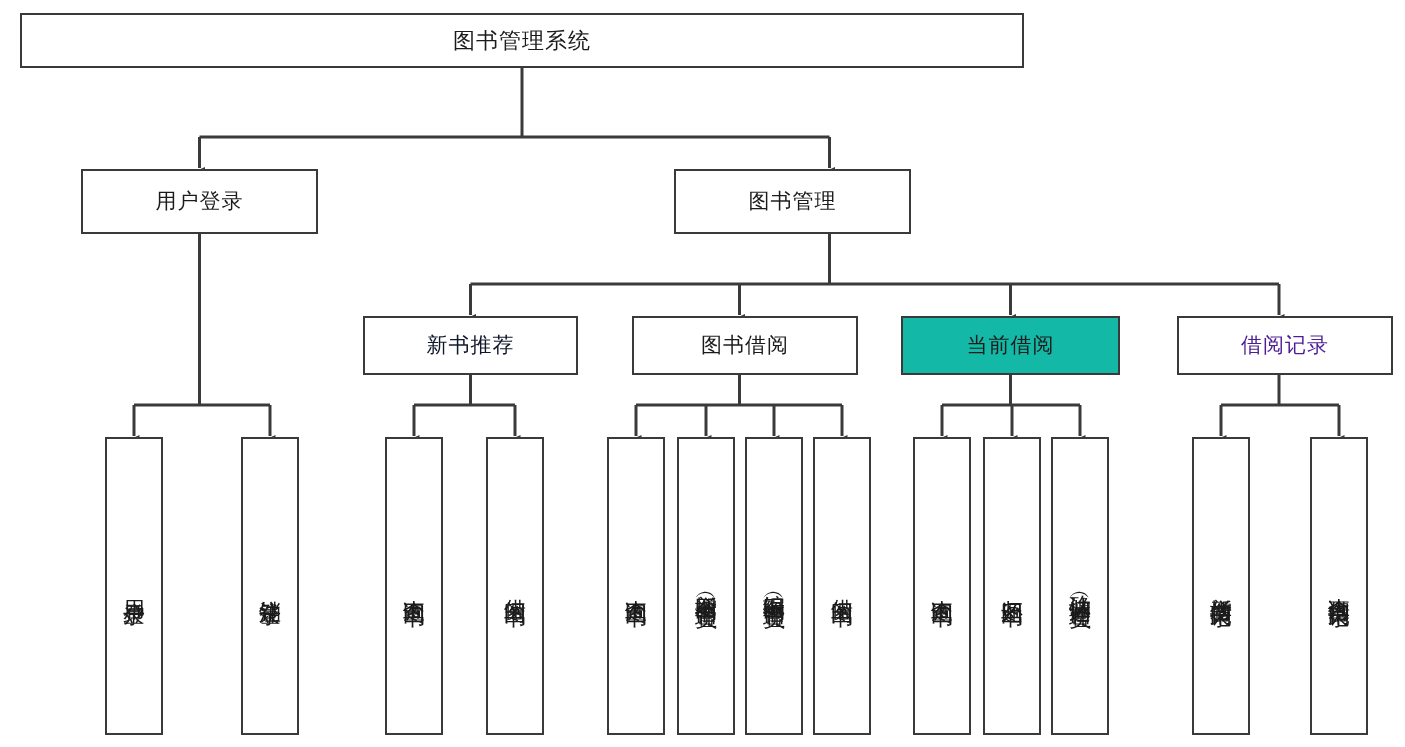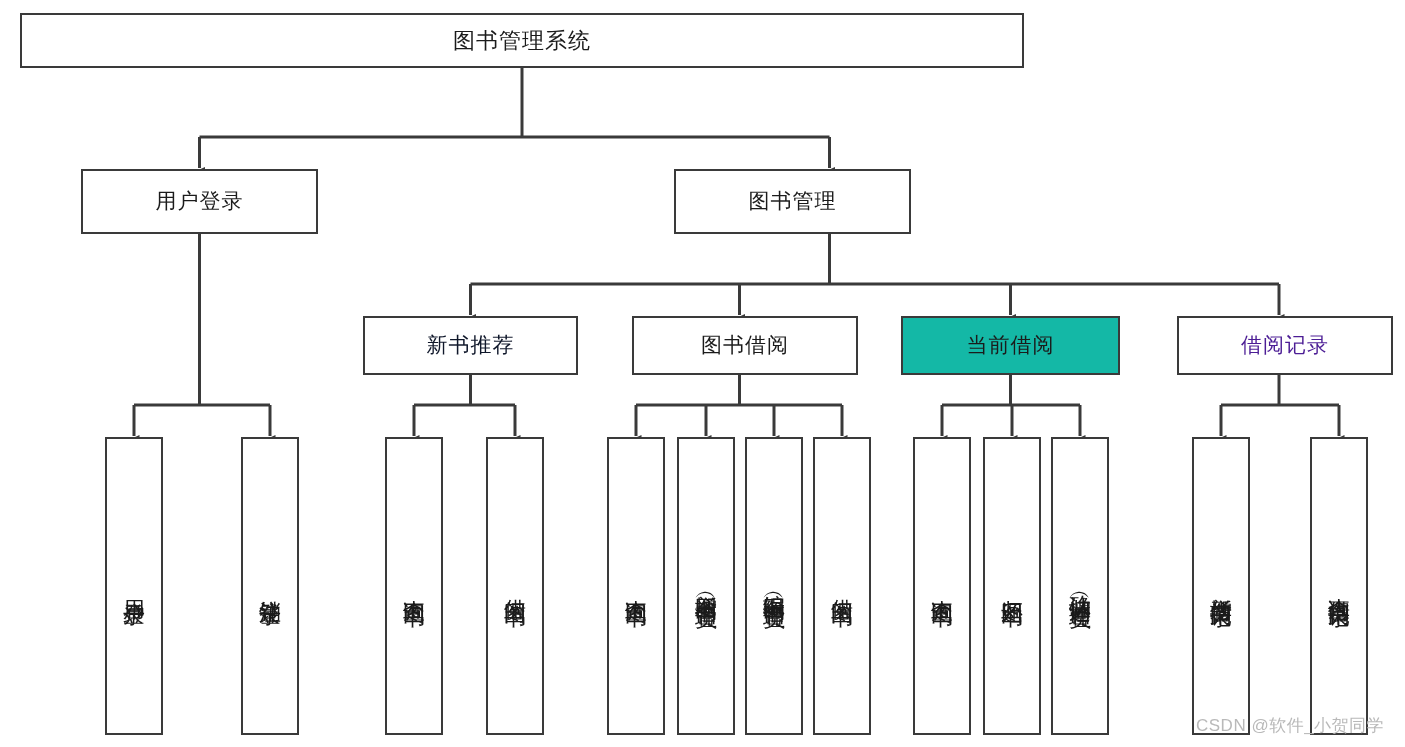--- a/index.html
+++ b/index.html
@@ -171,14 +171,13 @@
       <div class="node vert" style="left: 1051px; top: 437px; width: 58px; height: 298px; border-color: rgb(58, 58, 58); background: rgb(255, 255, 255); color: rgb(27, 27, 27);">
         <span class="label">确认归还（管理员）</span>
       </div>
       <div class="node vert" style="left: 1192px; top: 437px; width: 58px; height: 298px; border-color: rgb(58, 58, 58); background: rgb(255, 255, 255); color: rgb(27, 27, 27);">
         <span class="label">新增借阅记录</span>
       </div>
       <div class="node vert" style="left: 1310px; top: 437px; width: 58px; height: 298px; border-color: rgb(58, 58, 58); background: rgb(255, 255, 255); color: rgb(27, 27, 27);">
         <span class="label">查询借阅记录</span>
       </div>
     </div>
-  <div class="watermark" style="left: 1196px; top: 714px; color: rgb(185, 185, 185);">CSDN @软件_小贺同学</div>
 </div>
 
 </body></html>

